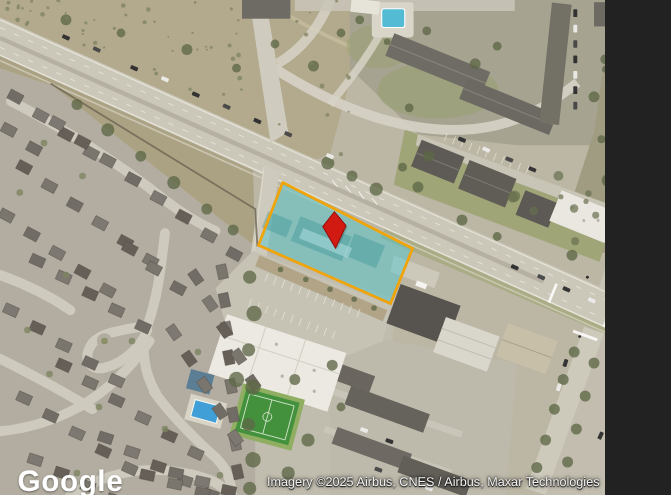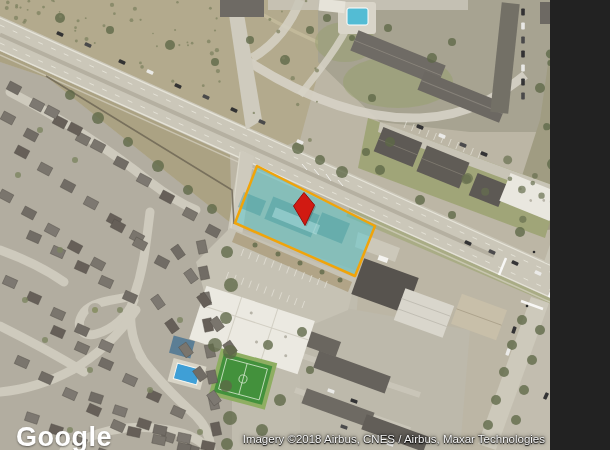--- a/index.html
+++ b/index.html
@@ -591,14 +591,14 @@
     <polygon id="parcel-border" points="257,166 375,226 355,276 235,223" fill="none" stroke="#f0a40a" stroke-width="2.5" stroke-linejoin="round"></polygon>
   </g>
 
   <g>
     <path d="M305.5,194 L316,206.5 L306.5,226.5 L295,207.5 Z" fill="#000000" opacity=".18"></path>
     <path id="marker-shape" d="M304,192.5 L314.5,205 L305,225.5 L293.5,206 Z" fill="#d11a12" stroke="#9a0f0a" stroke-width="1"></path>
   </g>
 </svg>
 
 <div class="google-logo">Google</div>
-<div class="attribution">Imagery ©2018 Airbus, CNES / Airbus, Maxar Technologies</div>
+<div class="attribution">Imagery ©2025 Airbus, CNES / Airbus, Maxar Technologies</div>
 </div>
 
 </body></html>

